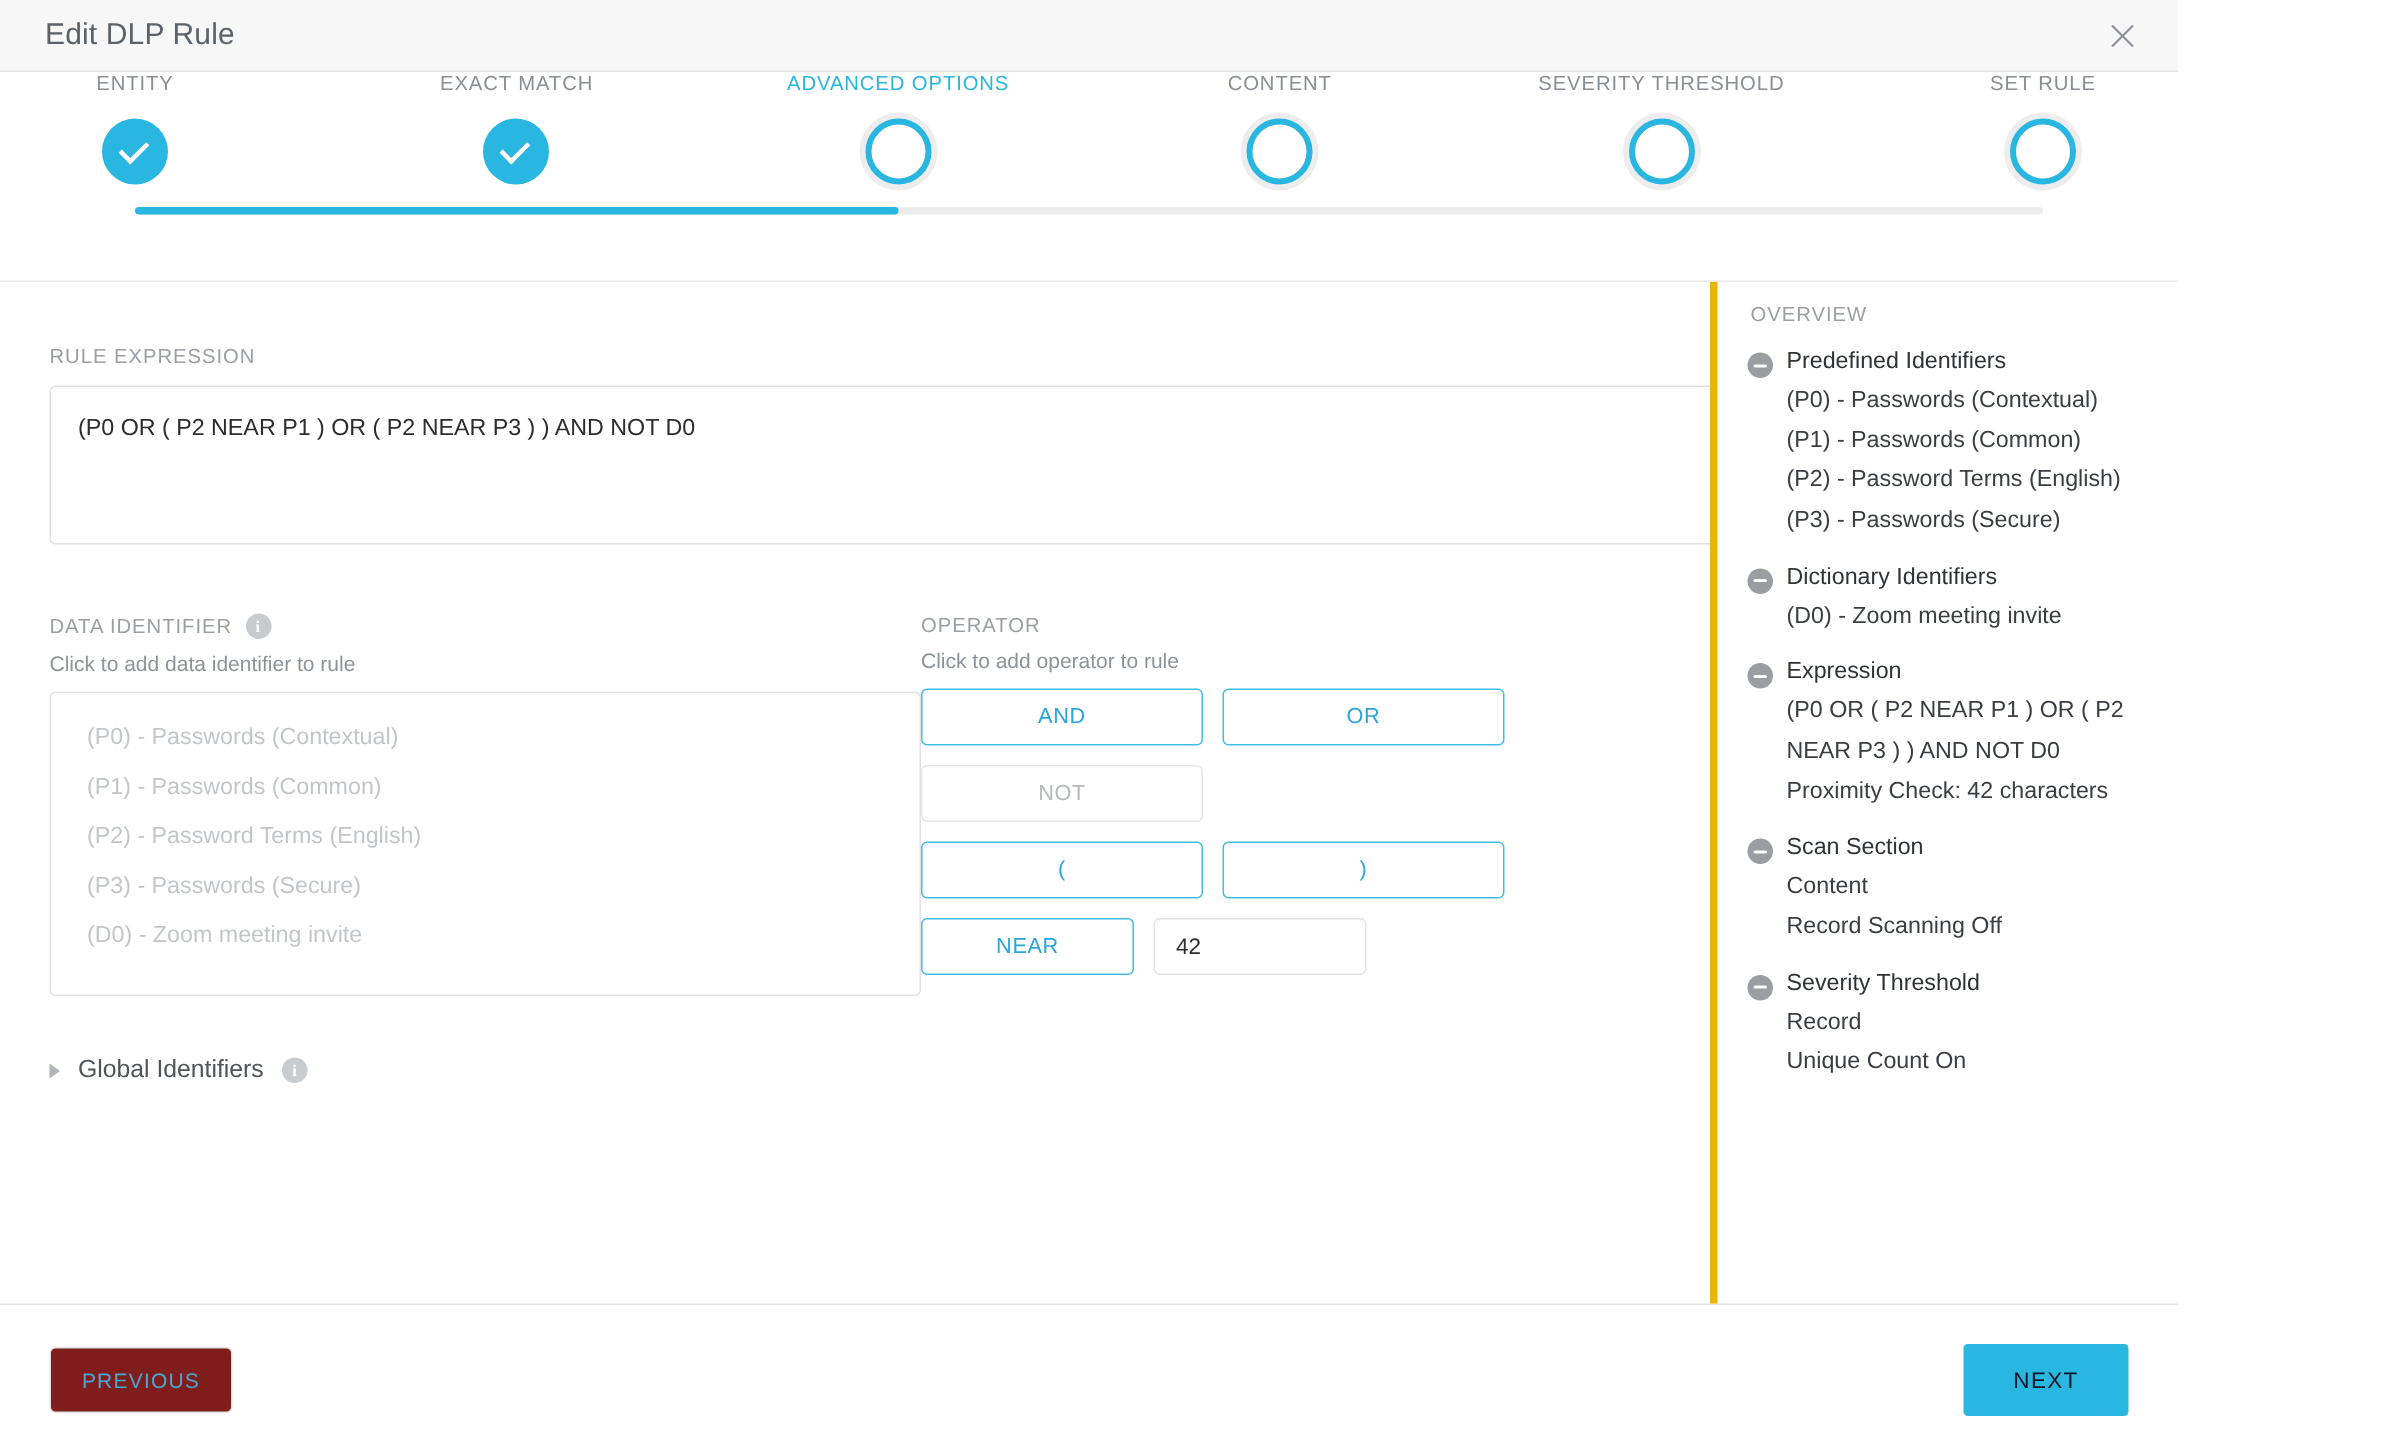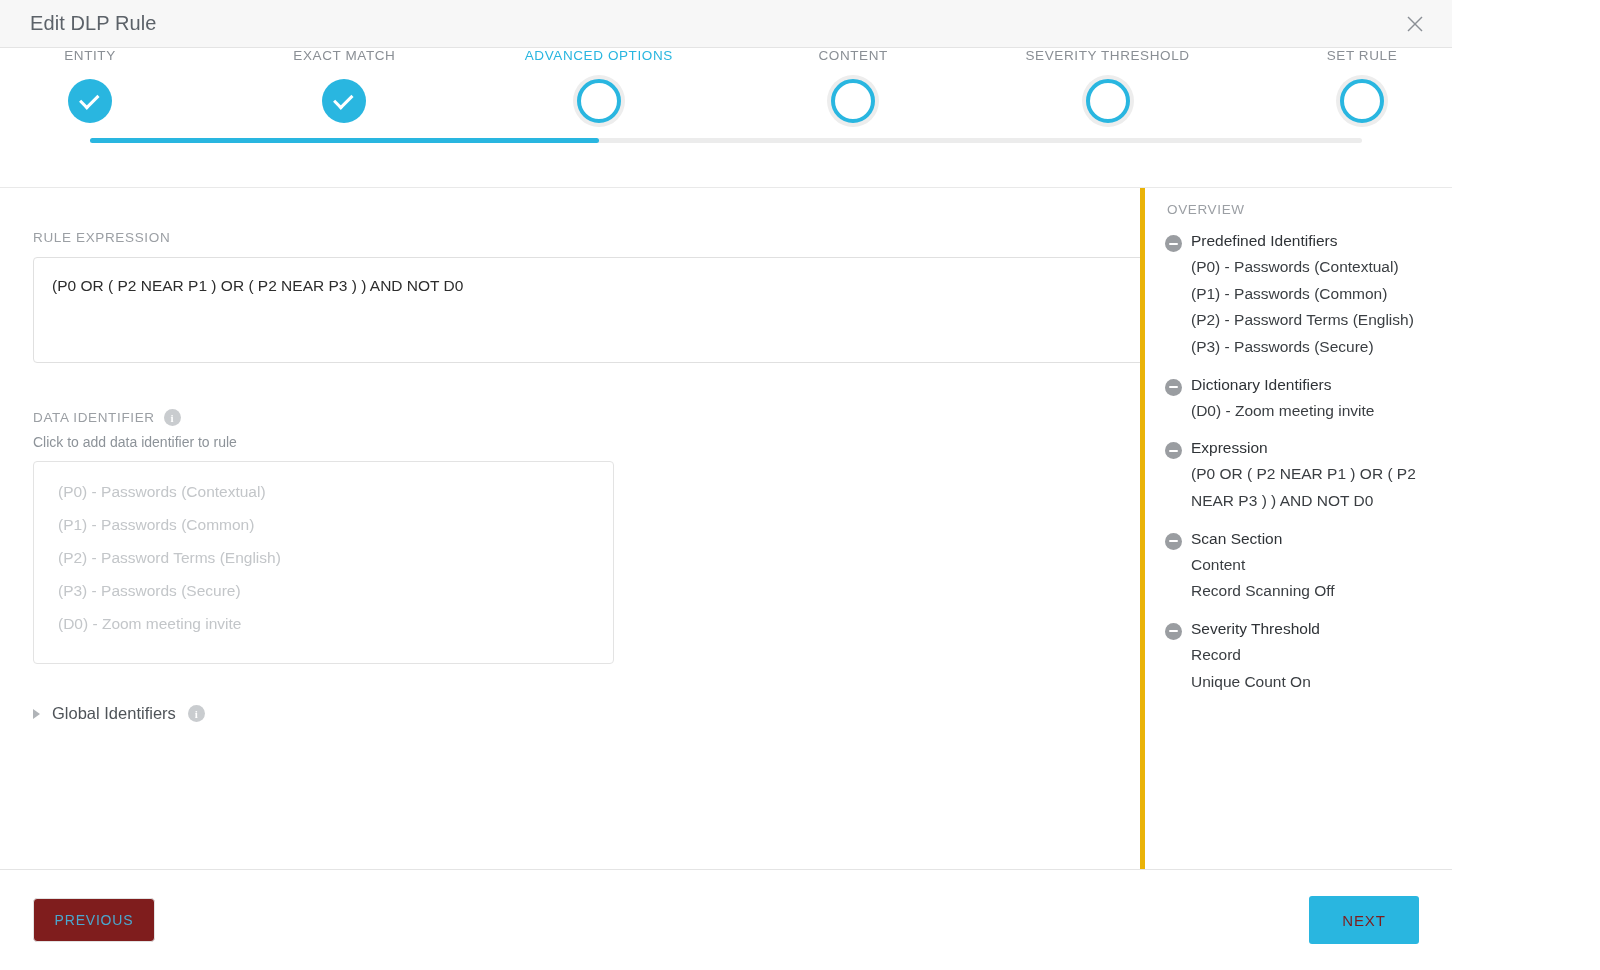--- a/index.html
+++ b/index.html
@@ -355,21 +355,21 @@
     letter-spacing: 0.8px;
     cursor: pointer;
     font-family: "Liberation Sans", sans-serif;
   }
   .btn-next {
     width: 110px;
     height: 48px;
     border: none;
     border-radius: 3px;
     background: #29b6e0;
-    color: #7f1d1d;
+    color: #0f172a;
     font-size: 15px;
     letter-spacing: 0.9px;
     cursor: pointer;
     font-family: "Liberation Sans", sans-serif;
   }
 </style>
 </head>
 <body>
 
 <div class="dialog">
@@ -436,20 +436,40 @@
           <div class="sub-hint">Click to add data identifier to rule</div>
           <div class="ident-box" id="ident-list">
               <div class="ident-item">(P0) - Passwords (Contextual)</div>
               <div class="ident-item">(P1) - Passwords (Common)</div>
               <div class="ident-item">(P2) - Password Terms (English)</div>
               <div class="ident-item">(P3) - Passwords (Secure)</div>
               <div class="ident-item">(D0) - Zoom meeting invite</div>
             </div>
         </div>
 
+        <div class="col-op">
+          <div class="field-label">
+            <span>OPERATOR</span>
+          </div>
+          <div class="sub-hint">Click to add operator to rule</div>
+
+          <div class="op-grid" id="op-row-1">
+              <div class="op-btn wide">AND</div>
+              <div class="op-btn wide">OR</div>
+              <div class="op-btn wide disabled">NOT</div>
+            </div>
+          <div class="op-grid" id="op-row-2" style="margin-top:13px">
+              <div class="op-btn wide">(</div>
+              <div class="op-btn wide">)</div>
+            </div>
+          <div class="op-row" style="margin-top:13px">
+            <div class="op-btn near">NEAR</div>
+            <input class="near-input" value="42" style="">
+          </div>
+        </div>
       </div>
 
       <div class="global-row">
         <span class="tri-right"></span>
         <span class="global-label">Global Identifiers</span>
         <span class="info-icon">i</span>
       </div>
 
     </div>
 
@@ -472,20 +492,21 @@
               <span class="ov-head-text">Dictionary Identifiers</span>
             </div>
             <div class="ov-line">(D0) - Zoom meeting invite</div>
           </div>
           <div class="ov-section">
             <div class="ov-head">
               <span class="minus-icon"></span>
               <span class="ov-head-text">Expression</span>
             </div>
             <div class="ov-line">(P0 OR ( P2 NEAR P1 ) OR ( P2 NEAR P3 ) ) AND NOT D0</div>
+            <div class="ov-line">Proximity Check: 42 characters</div>
           </div>
           <div class="ov-section">
             <div class="ov-head">
               <span class="minus-icon"></span>
               <span class="ov-head-text">Scan Section</span>
             </div>
             <div class="ov-line">Content</div>
             <div class="ov-line">Record Scanning Off</div>
           </div>
           <div class="ov-section">

